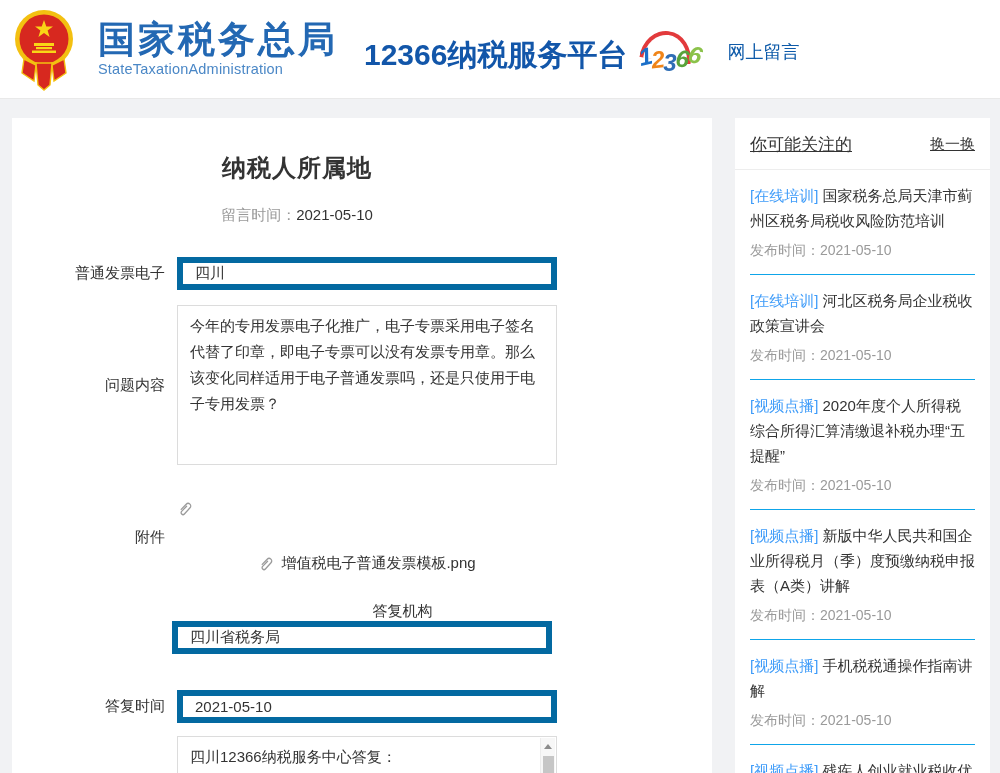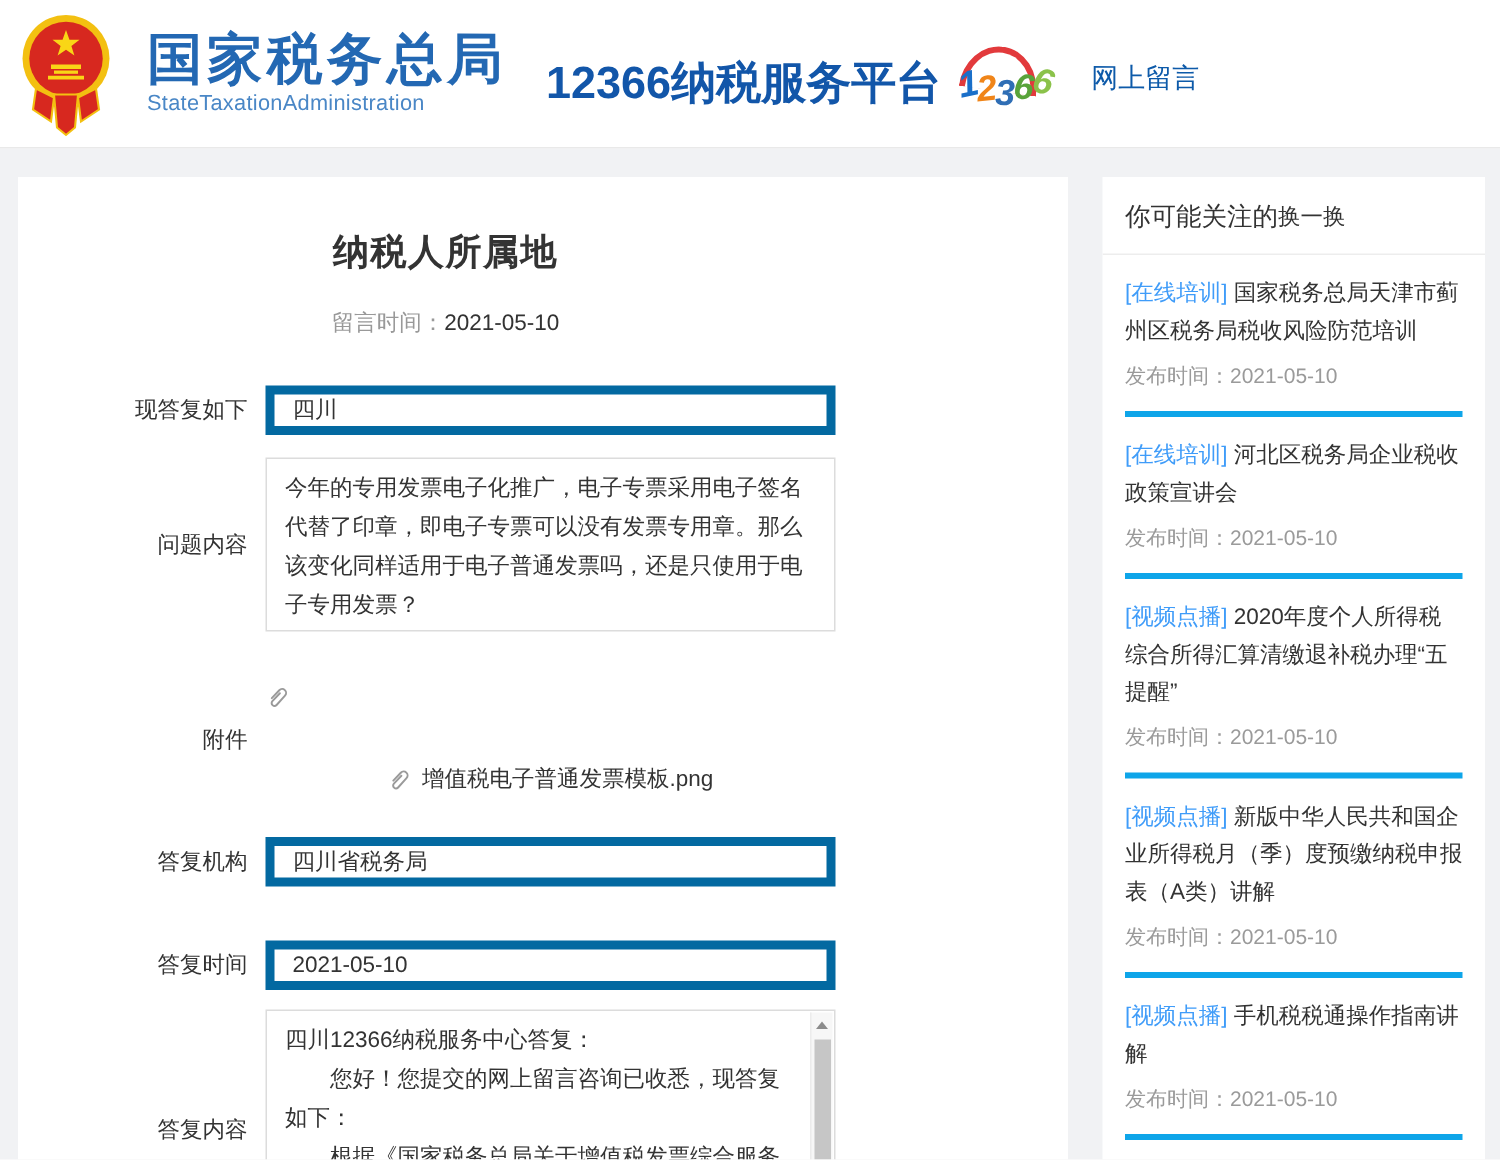--- a/index.html
+++ b/index.html
@@ -56,25 +56,25 @@
   .form-row { display: flex; align-items: center; }
   .form-label { width: 165px; flex: 0 0 auto; text-align: right; padding-right: 12px; font-size: 15px; color: #333; }
   .input-box {
     width: 380px; min-height: 33px; border: 6px solid #0369a1; background: #fff;
     display: flex; align-items: center; padding: 0 12px; font-size: 15px; color: #333;
   }
   .textarea-box {
     width: 380px; border: 1px solid #dcdcdc; background: #fff;
     padding: 7px 12px; font-size: 15px; color: #333; line-height: 26px;
   }
-  .question-box { height: 116px; }
+  .question-box { height: 160px; }
   .row-gap-a { margin-bottom: 15px; }
   .row-gap-b { margin-bottom: 24px; }
   .row-gap-c { margin-bottom: 17px; }
-  .row-gap-d { margin-bottom: 7px; }
+  .row-gap-d { margin-bottom: 7px; flex-direction: column; }
   .row-gap-e { margin-bottom: 13px; margin-top: 36px; }
 
   .attach-list { width: 380px; padding: 6px 0; }
   .attach-item { display: flex; align-items: center; padding: 6px 0; font-size: 15px; color: #333; cursor: pointer; }
   .attach-item + .attach-item { margin-top: 25px; justify-content: center; }
   .clip-icon { width: 16px; height: 16px; margin-right: 7px; flex: 0 0 auto; }
 
   .reply-box { position: relative; height: 160px; padding-right: 28px; overflow: hidden; }
   .reply-text { white-space: pre-wrap; }
   .scrollbar {
@@ -82,27 +82,27 @@
     background: #f7f7f7; border-left: 1px solid #ececec;
   }
   .scroll-up {
     height: 16px; display: flex; align-items: center; justify-content: center; cursor: pointer;
   }
   .scroll-up .tri { width: 0; height: 0; border-left: 4px solid transparent; border-right: 4px solid transparent; border-bottom: 5px solid #8c8c8c; }
   .scroll-thumb { margin: 2px auto 0; width: 11px; height: 88px; background: #c6c6c6; cursor: pointer; }
 
   
   .side-header {
-    display: flex; align-items: center; 
-    padding: 15px 15px 13px; border-bottom: 1px solid #ededed;
+    display: flex; align-items: center; justify-content: space-between;
+    padding: 15px 15px 13px; border-bottom: 1px solid #ededed; text-decoration: underline;
   }
   .side-title { font-size: 17px; color: #333; }
   .side-refresh { font-size: 15px; color: #333; cursor: pointer; }
   .side-list { padding: 0 15px; }
-  .side-item { padding: 13px 0 14px; border-bottom: 4px solid #0ea5e9; cursor: pointer; }
+  .side-item { padding: 13px 0 14px; border-bottom: 1px solid #0ea5e9; cursor: pointer; }
   .side-item:last-child { border-bottom: none; }
   .side-item-title { font-size: 15px; line-height: 25px; color: #333; }
   .side-tag { color: #3f9cf9; }
   .side-date { margin-top: 9px; font-size: 14px; color: #9a9a9a; }
 </style>
 </head>
 <body>
 
 <div class="header">
   <svg class="emblem" viewBox="0 0 60 84">
@@ -132,21 +132,21 @@
 
 <div class="main-panel">
   <div class="msg-title">纳税人所属地</div>
   <div class="msg-time-line">
     <span class="msg-time-label">留言时间：</span><span class="msg-time-value">2021-05-10</span>
   </div>
 
   <div class="form">
 
     <div class="form-row row-gap-a">
-      <div class="form-label">现答复如下</div>
+      <div class="form-label">普通发票电子</div>
       <div class="input-box">四川</div>
     </div>
 
     <div class="form-row row-gap-b">
       <div class="form-label">问题内容</div>
       <div class="textarea-box question-box">今年的专用发票电子化推广，电子专票采用电子签名代替了印章，即电子专票可以没有发票专用章。那么该变化同样适用于电子普通发票吗，还是只使用于电子专用发票？</div>
     </div>
 
     <div class="form-row row-gap-c">
       <div class="form-label">附件</div>

